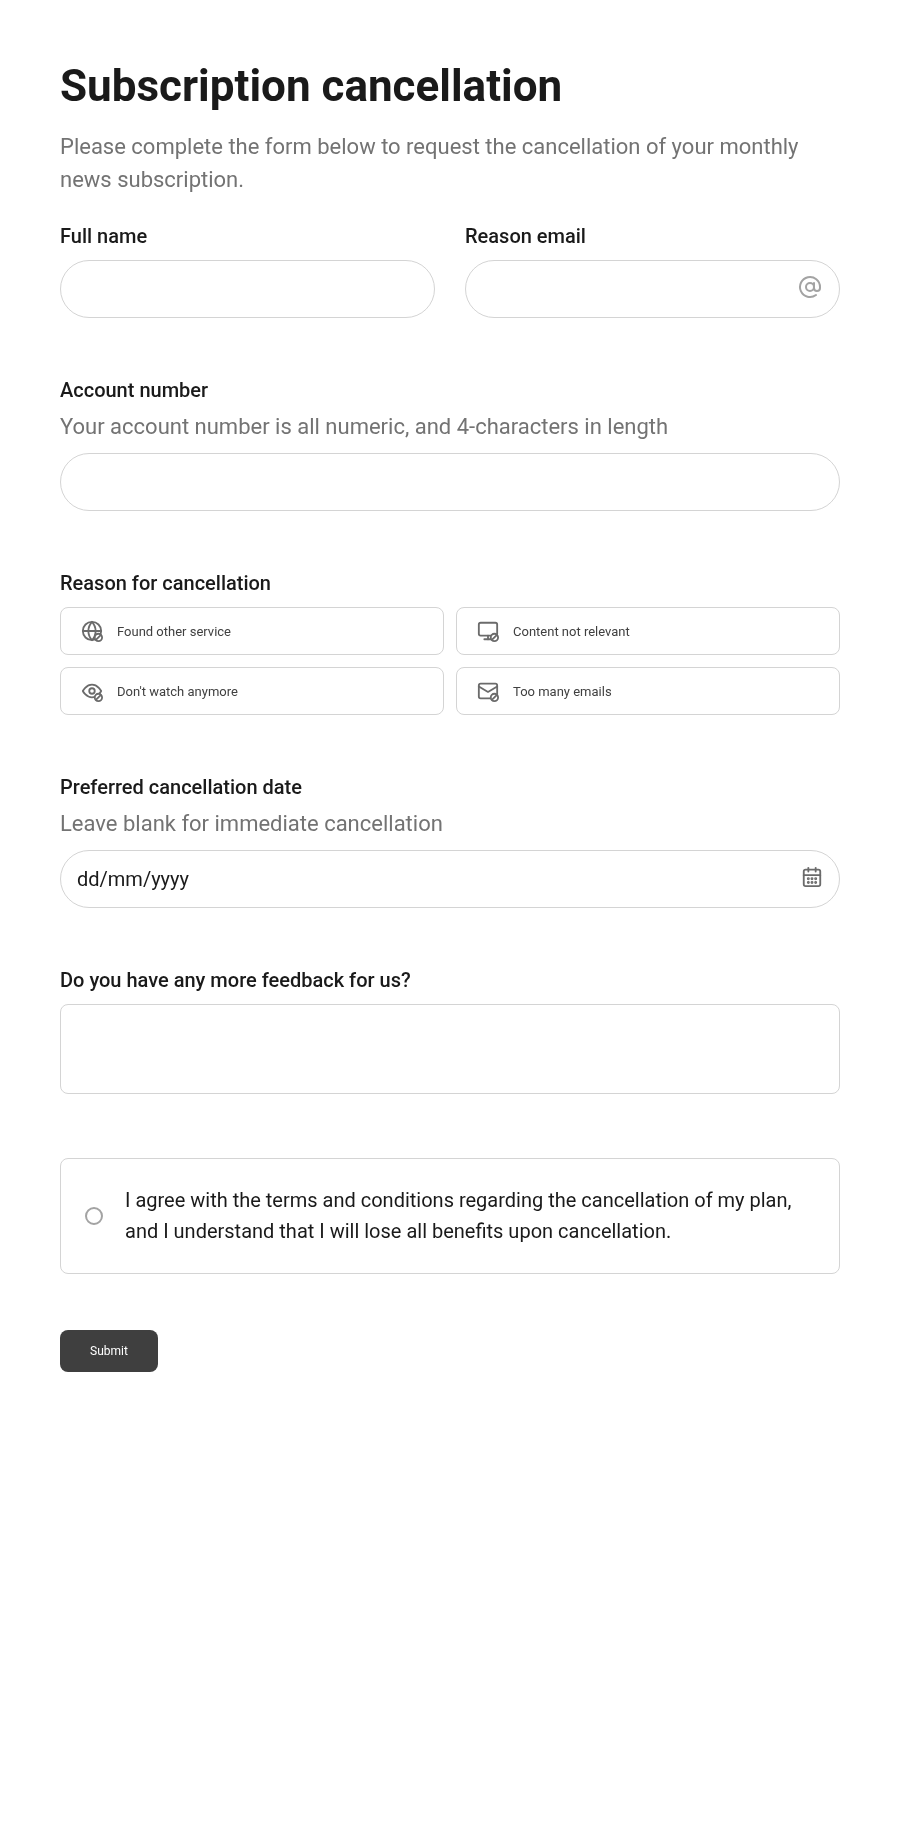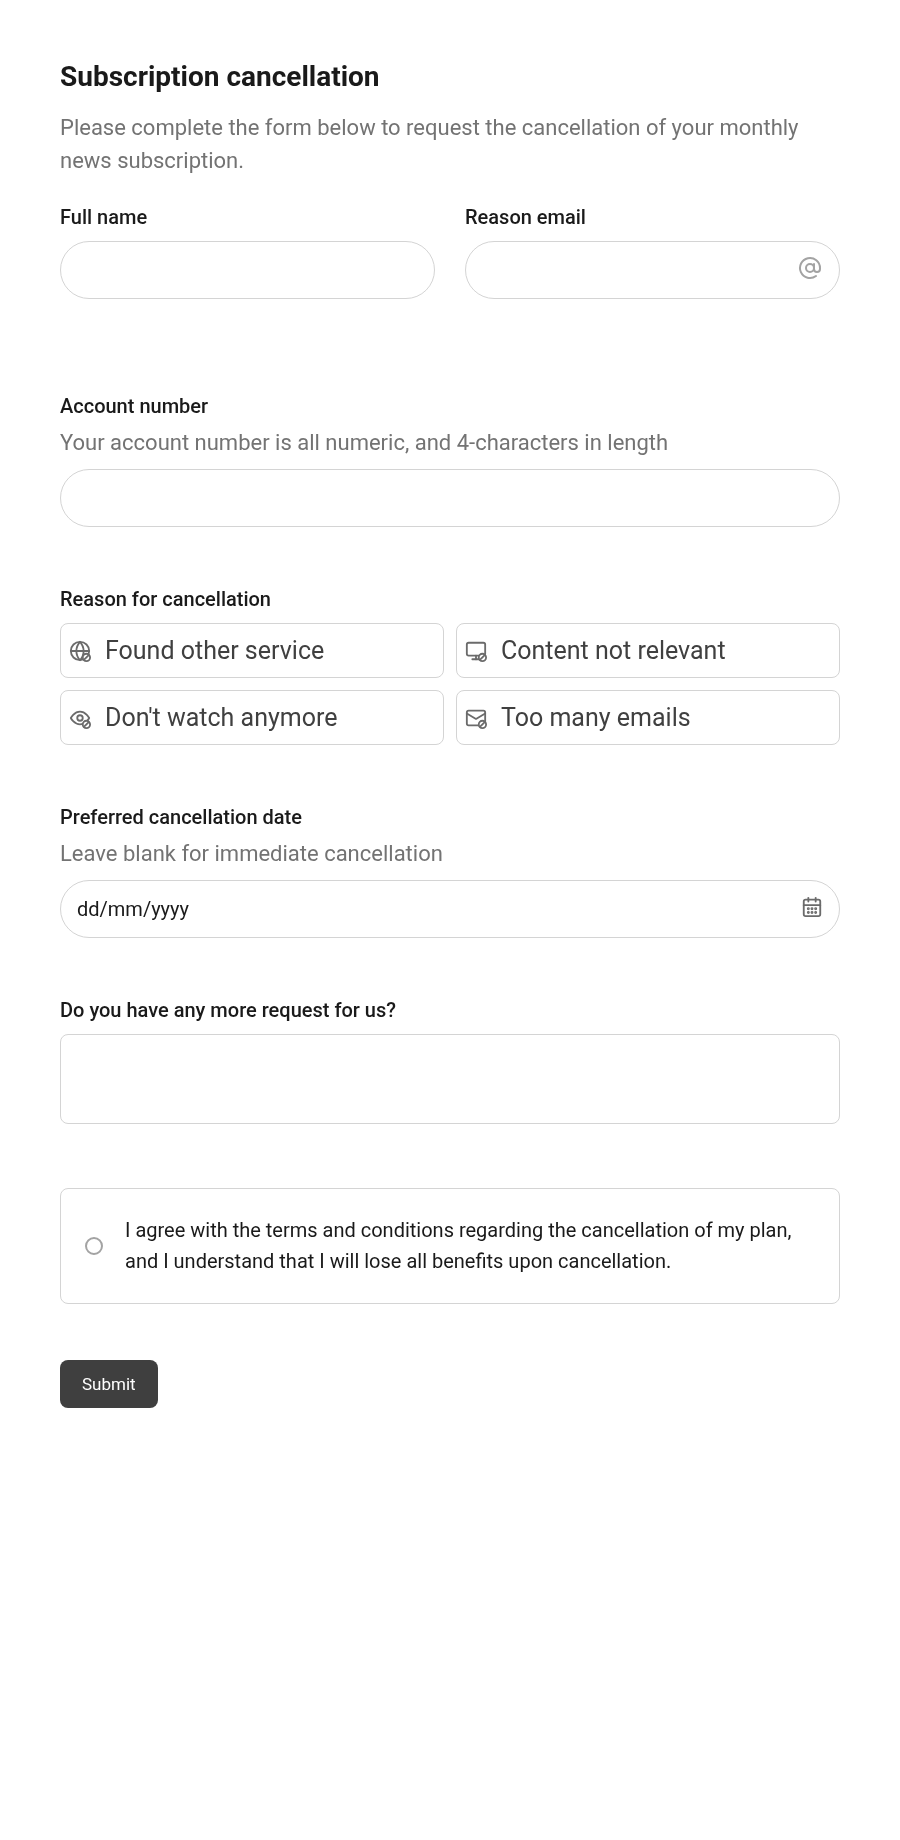--- a/index.html
+++ b/index.html
@@ -11,35 +11,35 @@
       font-family: -apple-system, BlinkMacSystemFont, "Segoe UI", Roboto, Helvetica, Arial, sans-serif;
       background: #ffffff;
       padding: 60px;
       width: 900px;
       color: #1a1a1a;
     }
     .container {
       max-width: 780px;
     }
     h1 {
-      font-size: 28px;
+      font-size: 44px;
       font-weight: 700;
       color: #1a1a1a;
       margin-bottom: 18px;
     }
     .subtitle {
       font-size: 22px;
       color: #737373;
       line-height: 1.5;
       margin-bottom: 28px;
     }
     .form-row {
       display: flex;
       gap: 30px;
-      margin-bottom: 95px;
+      margin-bottom: 60px;
     }
     .form-group {
       flex: 1;
     }
     .form-section {
       margin-bottom: 60px;
     }
     label.field-label {
       display: block;
       font-size: 20px;
@@ -90,24 +90,24 @@
       display: grid;
       grid-template-columns: 1fr 1fr;
       gap: 12px;
     }
     .checkbox-option {
       display: flex;
       align-items: center;
       gap: 14px;
       border: 1px solid #d4d4d4;
       border-radius: 8px;
-      padding: 12px 8px;
+      padding: 12px 20px;
       background: #fff;
       cursor: pointer;
-      font-size: 25px;
+      font-size: 13px;
       color: #404040;
     }
     .checkbox-option .opt-icon {
       color: #6b6b6b;
       display: inline-flex;
     }
     .date-input {
       display: flex;
       align-items: center;
       justify-content: space-between;
@@ -137,22 +137,22 @@
     .terms-text {
       font-size: 20px;
       line-height: 1.55;
       color: #1a1a1a;
     }
     .submit-btn {
       background: #3f3f3f;
       color: #fff;
       border: none;
       border-radius: 8px;
-      padding: 14px 22px;
-      font-size: 17px;
+      padding: 14px 30px;
+      font-size: 12px;
       cursor: pointer;
       font-family: inherit;
     }
   </style>
 </head>
 <body>
 
 <div class="container">
   <h1>Subscription cancellation</h1>
   <p class="subtitle">Please complete the form below to request the cancellation of your monthly news subscription.</p>
@@ -250,21 +250,21 @@
             <circle cx="16" cy="14" r="0.6" fill="currentColor"></circle>
             <circle cx="8" cy="18" r="0.6" fill="currentColor"></circle>
             <circle cx="12" cy="18" r="0.6" fill="currentColor"></circle>
             <circle cx="16" cy="18" r="0.6" fill="currentColor"></circle>
           </svg>
       </span>
     </div>
   </div>
 
   <div class="form-section">
-    <label class="field-label">Do you have any more request for us?</label>
+    <label class="field-label">Do you have any more feedback for us?</label>
     <textarea style=""></textarea>
   </div>
 
   <div class="terms-box">
     <span class="radio-circle"></span>
     <span class="terms-text">I agree with the terms and conditions regarding the cancellation of my plan, and I understand that I will lose all benefits upon cancellation.</span>
   </div>
 
   <button class="submit-btn">Submit</button>
 </div>

